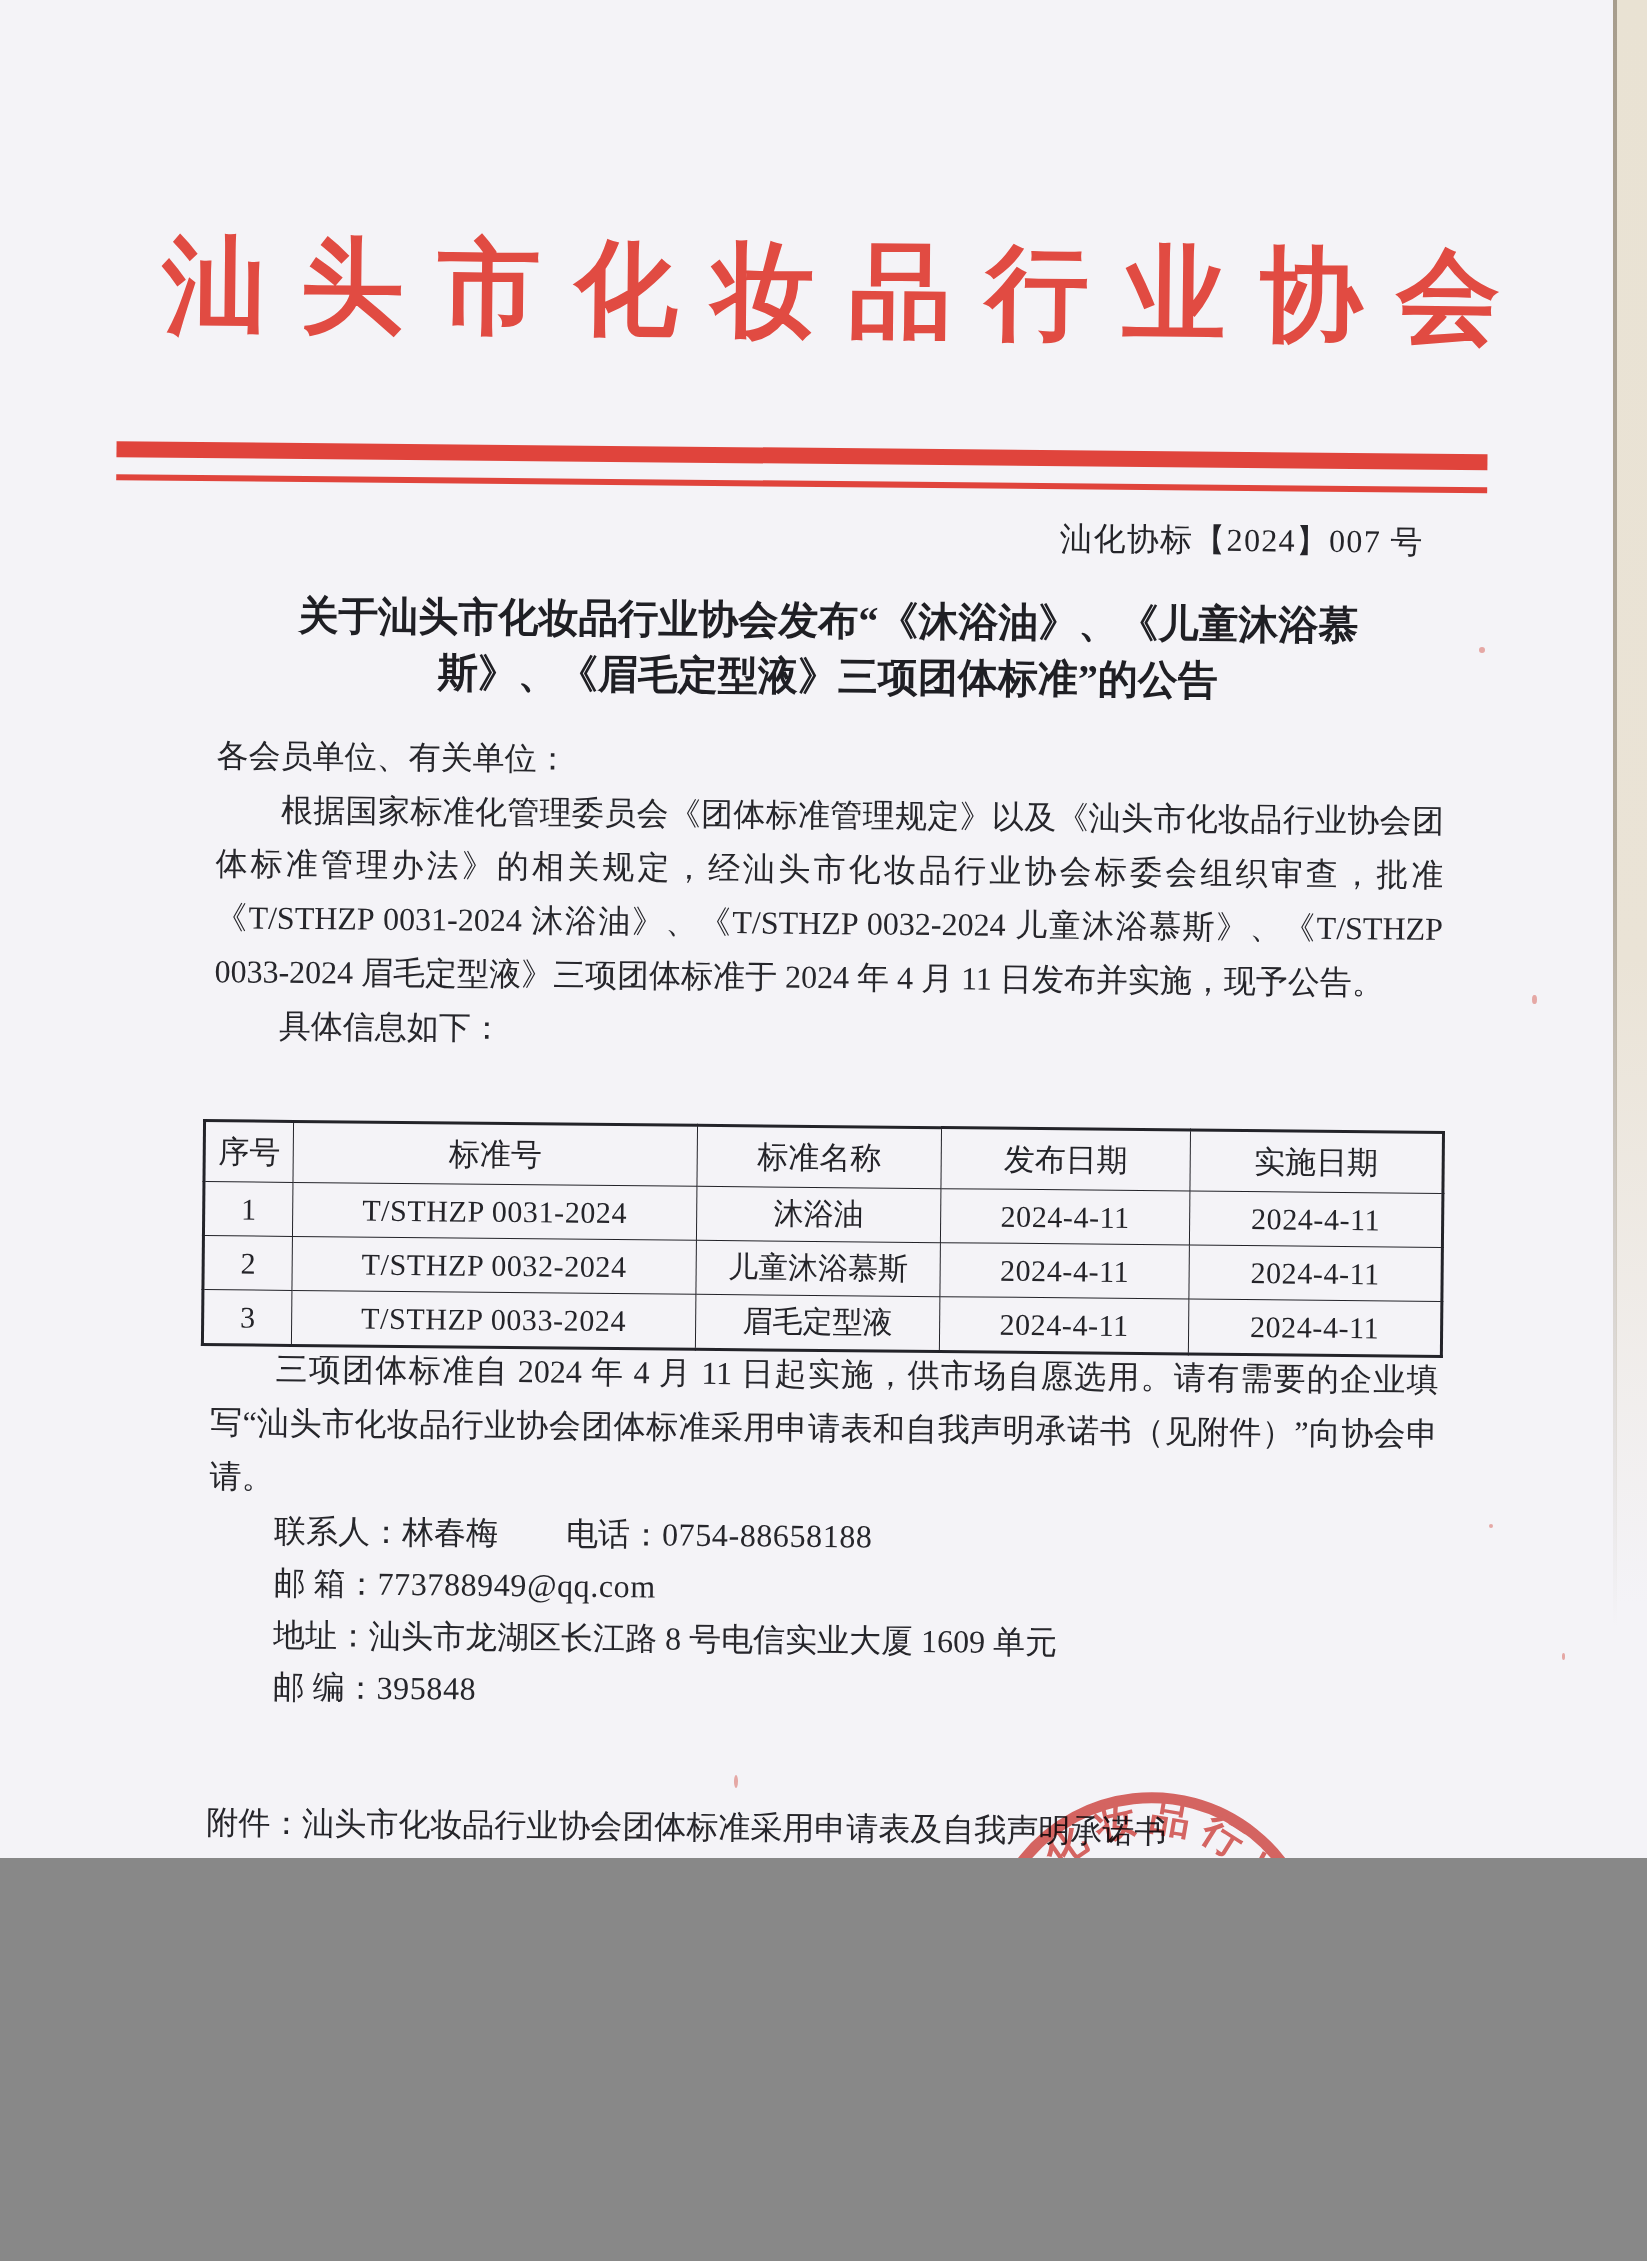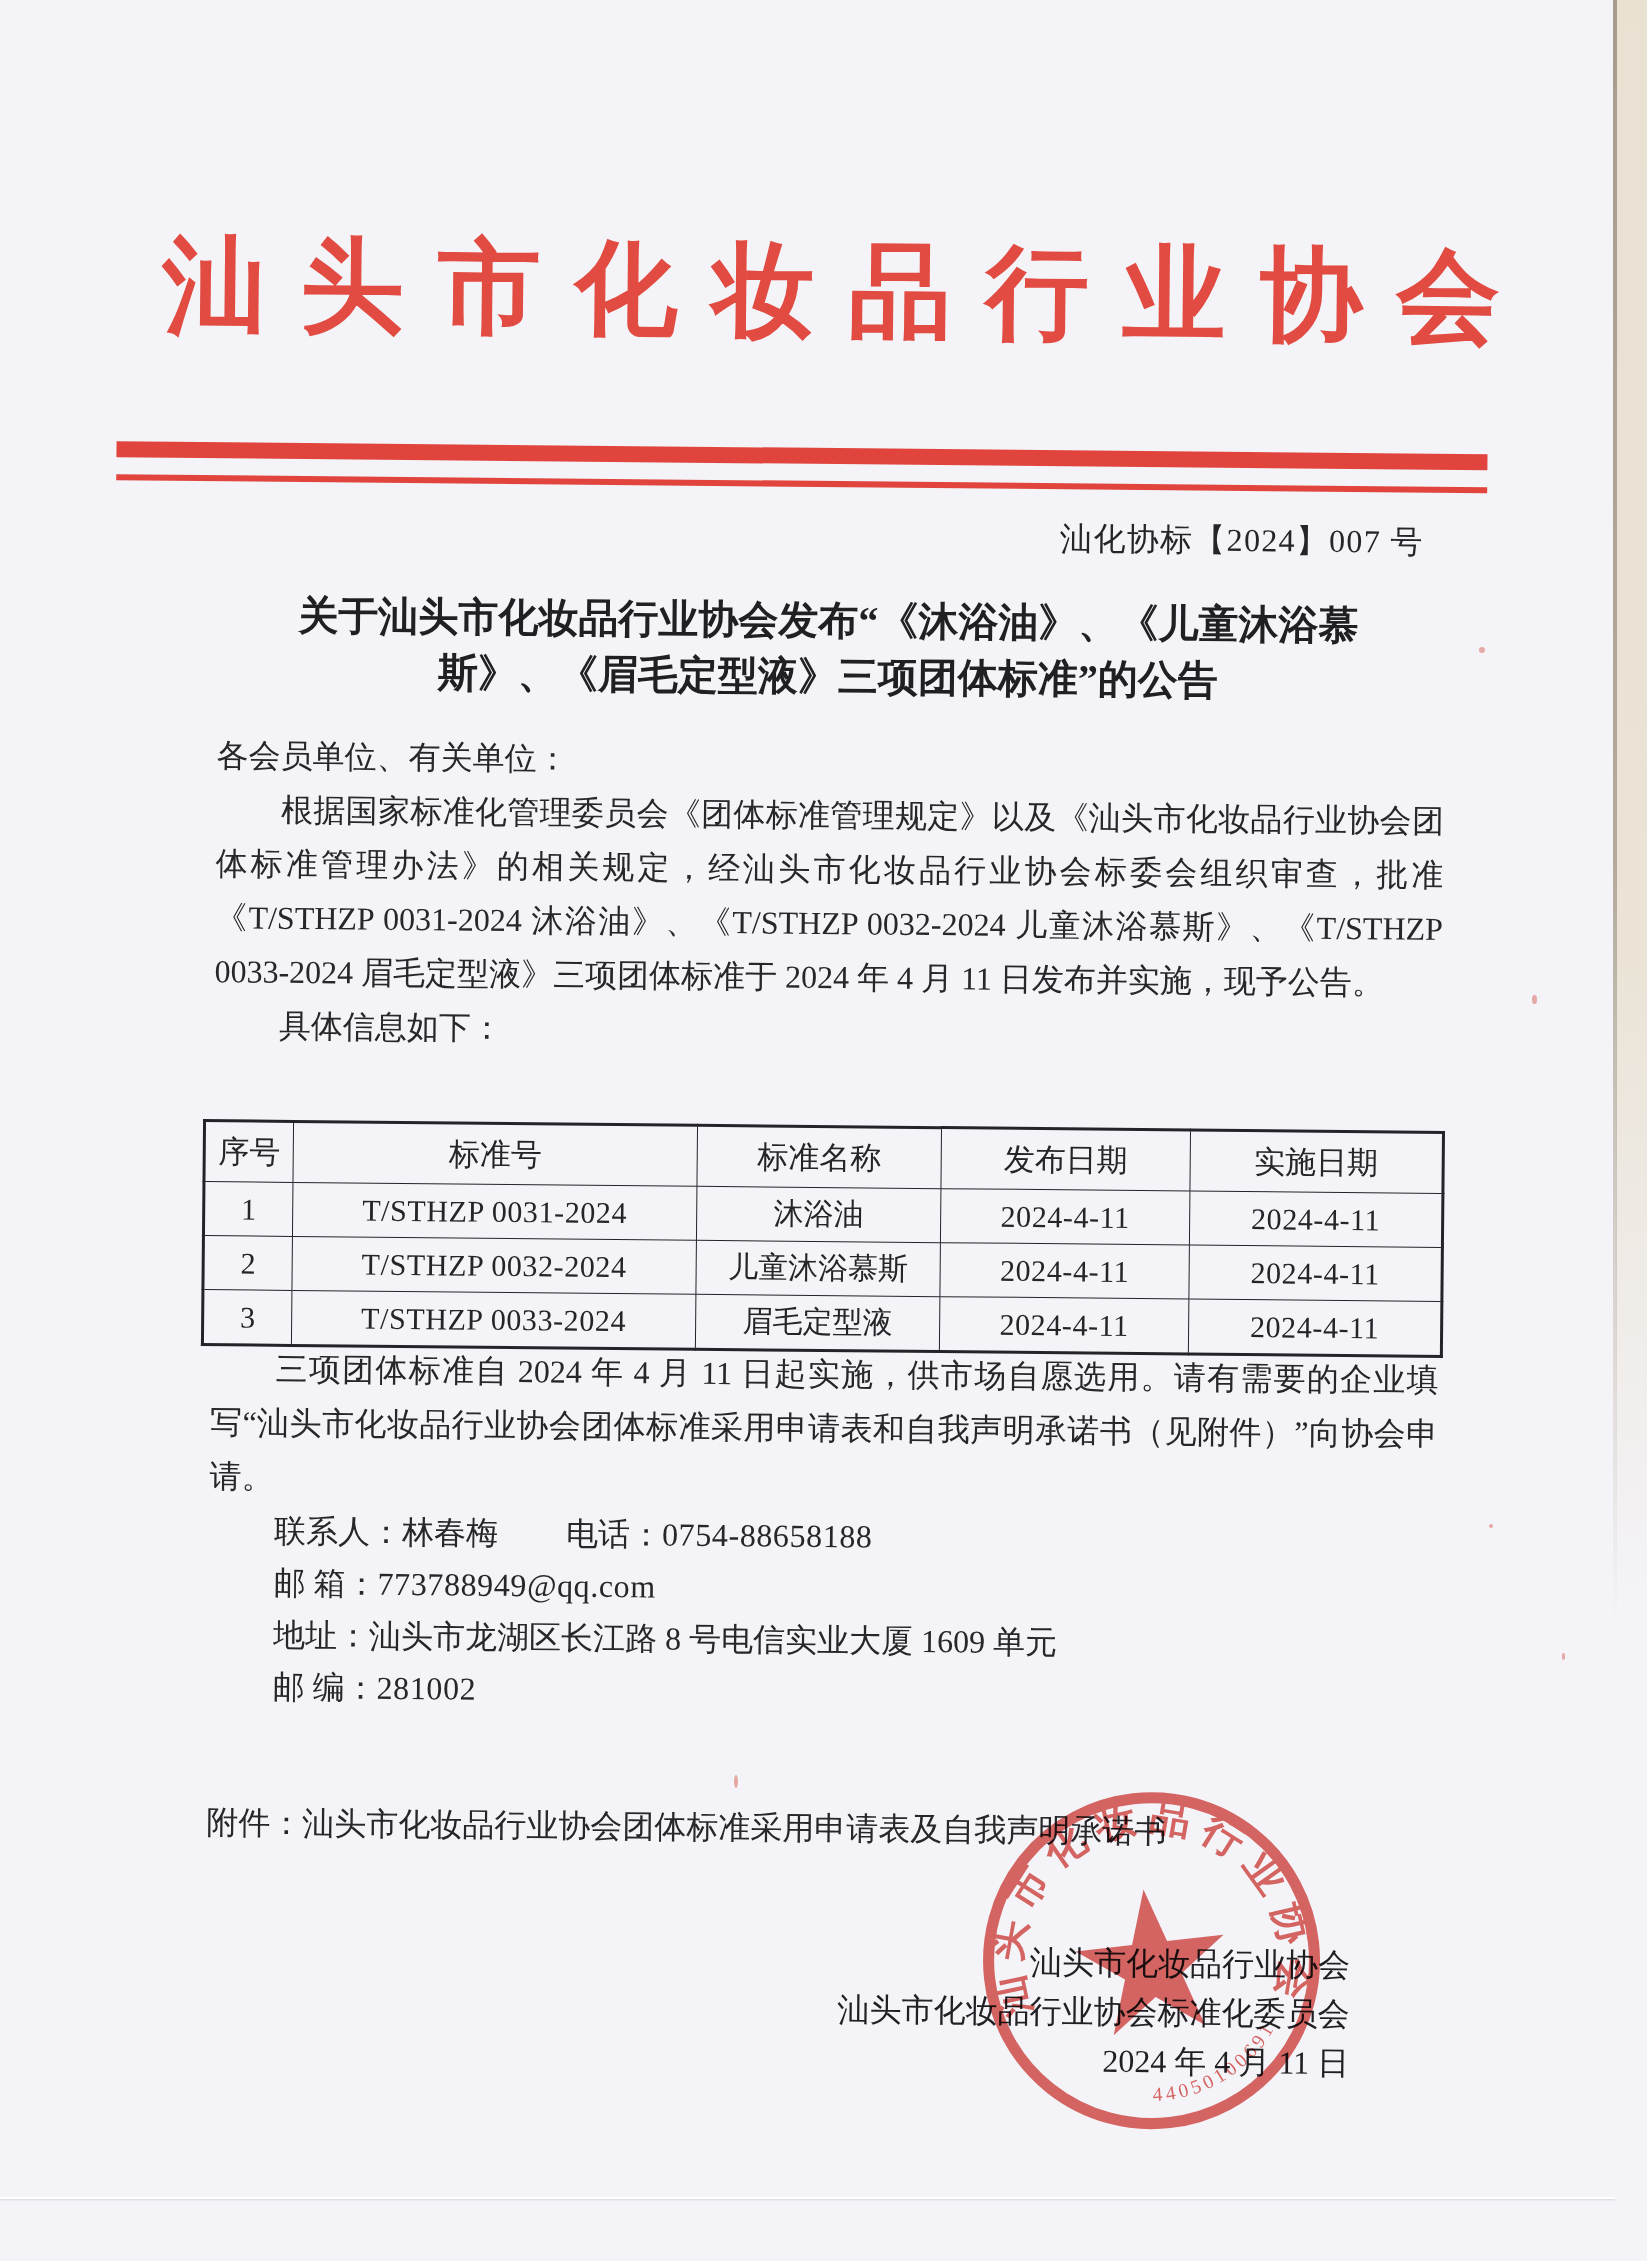--- a/index.html
+++ b/index.html
@@ -1,18 +1,18 @@
 <!DOCTYPE html>
 <html style="font-size:10.3px"><head>
 <meta charset="utf-8">
 <style>
   html,body{margin:0;padding:0;background:#888;}
   .page{
     position:relative;
-    width:1647px;height:2261px;
+    width:1647px;height:1858px;
     background:#f4f3f7;
     overflow:hidden;
     font-family:"Liberation Serif","DejaVu Serif",serif;
     color:#26262b;
   }
   
   .scan-strip{
     position:absolute;right:0;top:0;width:31px;height:1744px;
     background:linear-gradient(to bottom,#e9e2d3 0%,#eae3d6 55%,rgba(234,227,214,0) 92%);
   }
@@ -182,21 +182,21 @@
       <div class="c-line">
         <span>联系人：</span><span>林春梅</span><span class="gap"></span><span>电话：</span><span class="latin">0754-88658188</span>
       </div>
       <div class="c-line">
         <span>邮 箱：</span><span class="latin">773788949@qq.com</span>
       </div>
       <div class="c-line">
         <span>地址：</span><span>汕头市龙湖区长江路 8 号电信实业大厦 1609 单元</span>
       </div>
       <div class="c-line">
-        <span>邮 编：</span><span class="latin">281002</span>
+        <span>邮 编：</span><span class="latin">395848</span>
       </div>
     </div>
 
     <p class="attachment">附件：汕头市化妆品行业协会团体标准采用申请表及自我声明承诺书</p>
 
     <div class="signature">
       <div>汕头市化妆品行业协会</div>
       <div>汕头市化妆品行业协会标准化委员会</div>
       <div>2024 年 4 月 11 日</div>
     </div>

